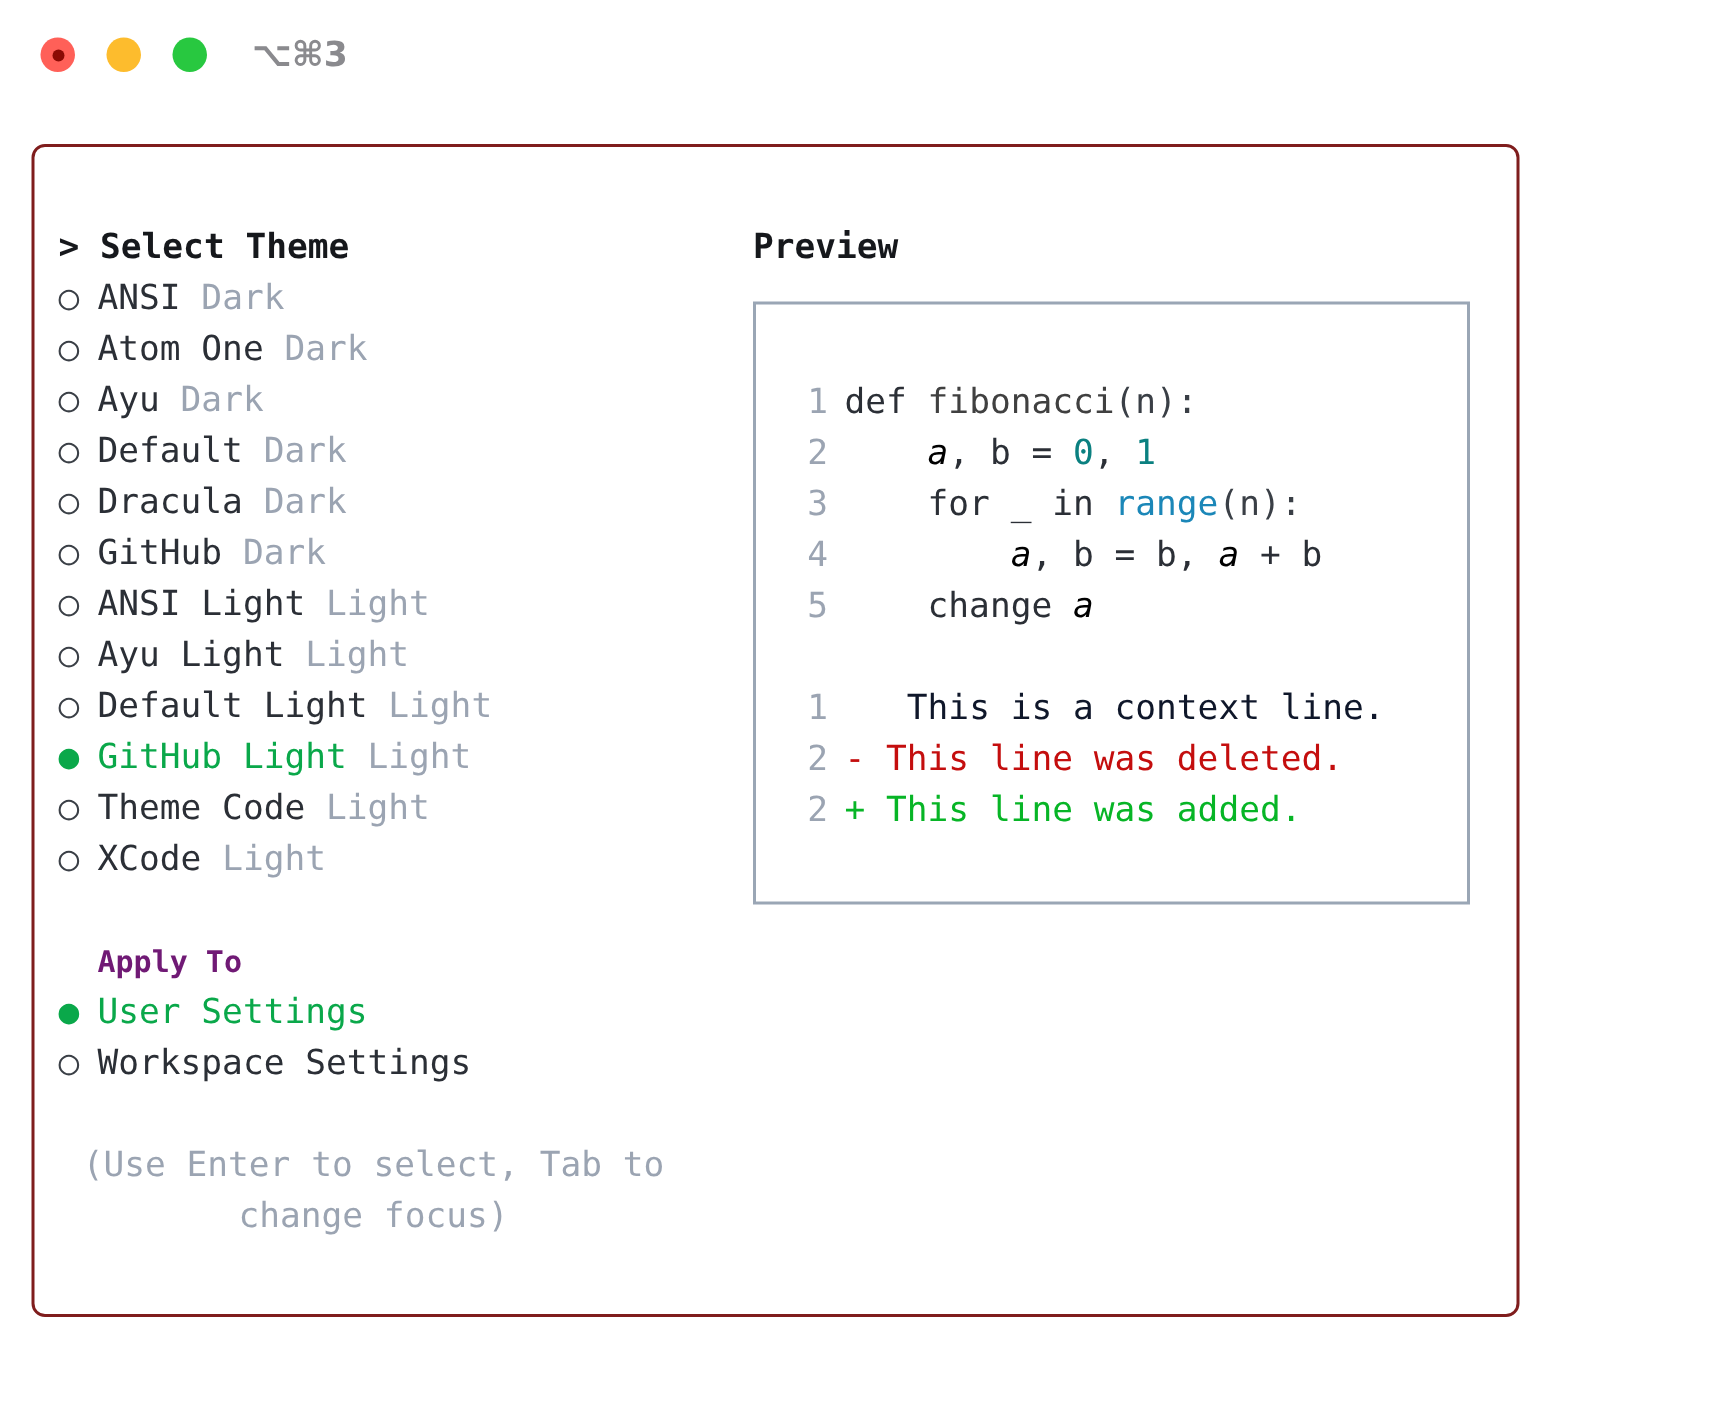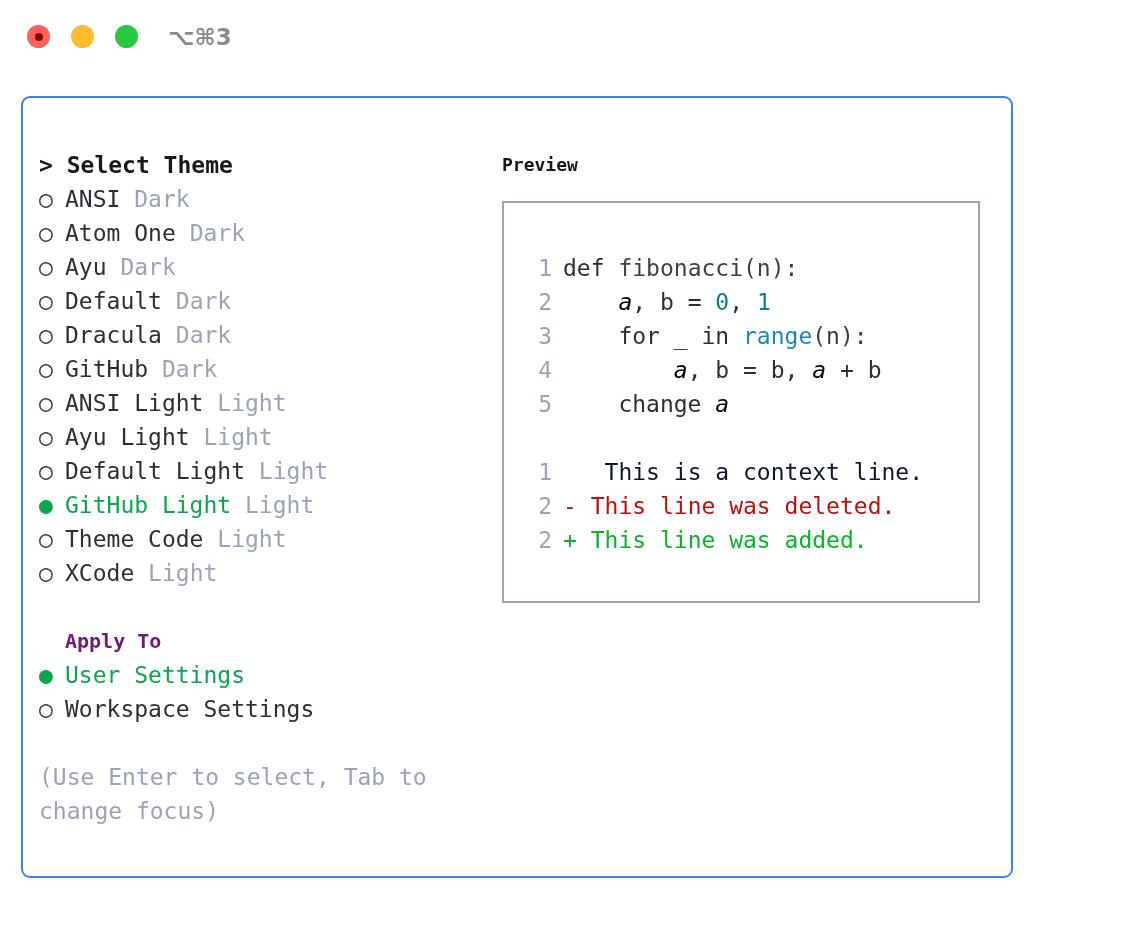--- a/index.html
+++ b/index.html
@@ -70,21 +70,21 @@
     font-family: "DejaVu Sans", "Liberation Sans", sans-serif;
   }
 
   
   .panel {
     position: absolute;
     left: 21px;
     top: 96px;
     width: 992px;
     height: 782px;
-    border: 2px solid #3b82f6;
+    border: 2px solid #7f1d1d;
     border-radius: 9px;
     box-sizing: border-box;
     background: #ffffff;
   }
 
   .panel-inner {
     position: absolute;
     left: 0; top: 0;
     width: 100%;
     height: 100%;
@@ -140,31 +140,32 @@
     font-weight: bold;
   }
 
   .hint {
     margin-top: 34px;
     font-size: 23px;
     line-height: 34px;
     color: #9BA4B2;
     width: 420px;
     white-space: pre-wrap;
+    text-align: center;
   }
 
   
   .right-col {
     position: absolute;
     left: 479px;
     top: 50px;
     width: 500px;
   }
   .preview-head {
-    font-size: 18px;
+    font-size: 23px;
     font-weight: bold;
     color: #16181C;
     line-height: 34px;
     margin-bottom: 19px;
   }
 
   .preview-box {
     border: 2px solid #9AA6B5;
     box-sizing: border-box;
     width: 478px;

